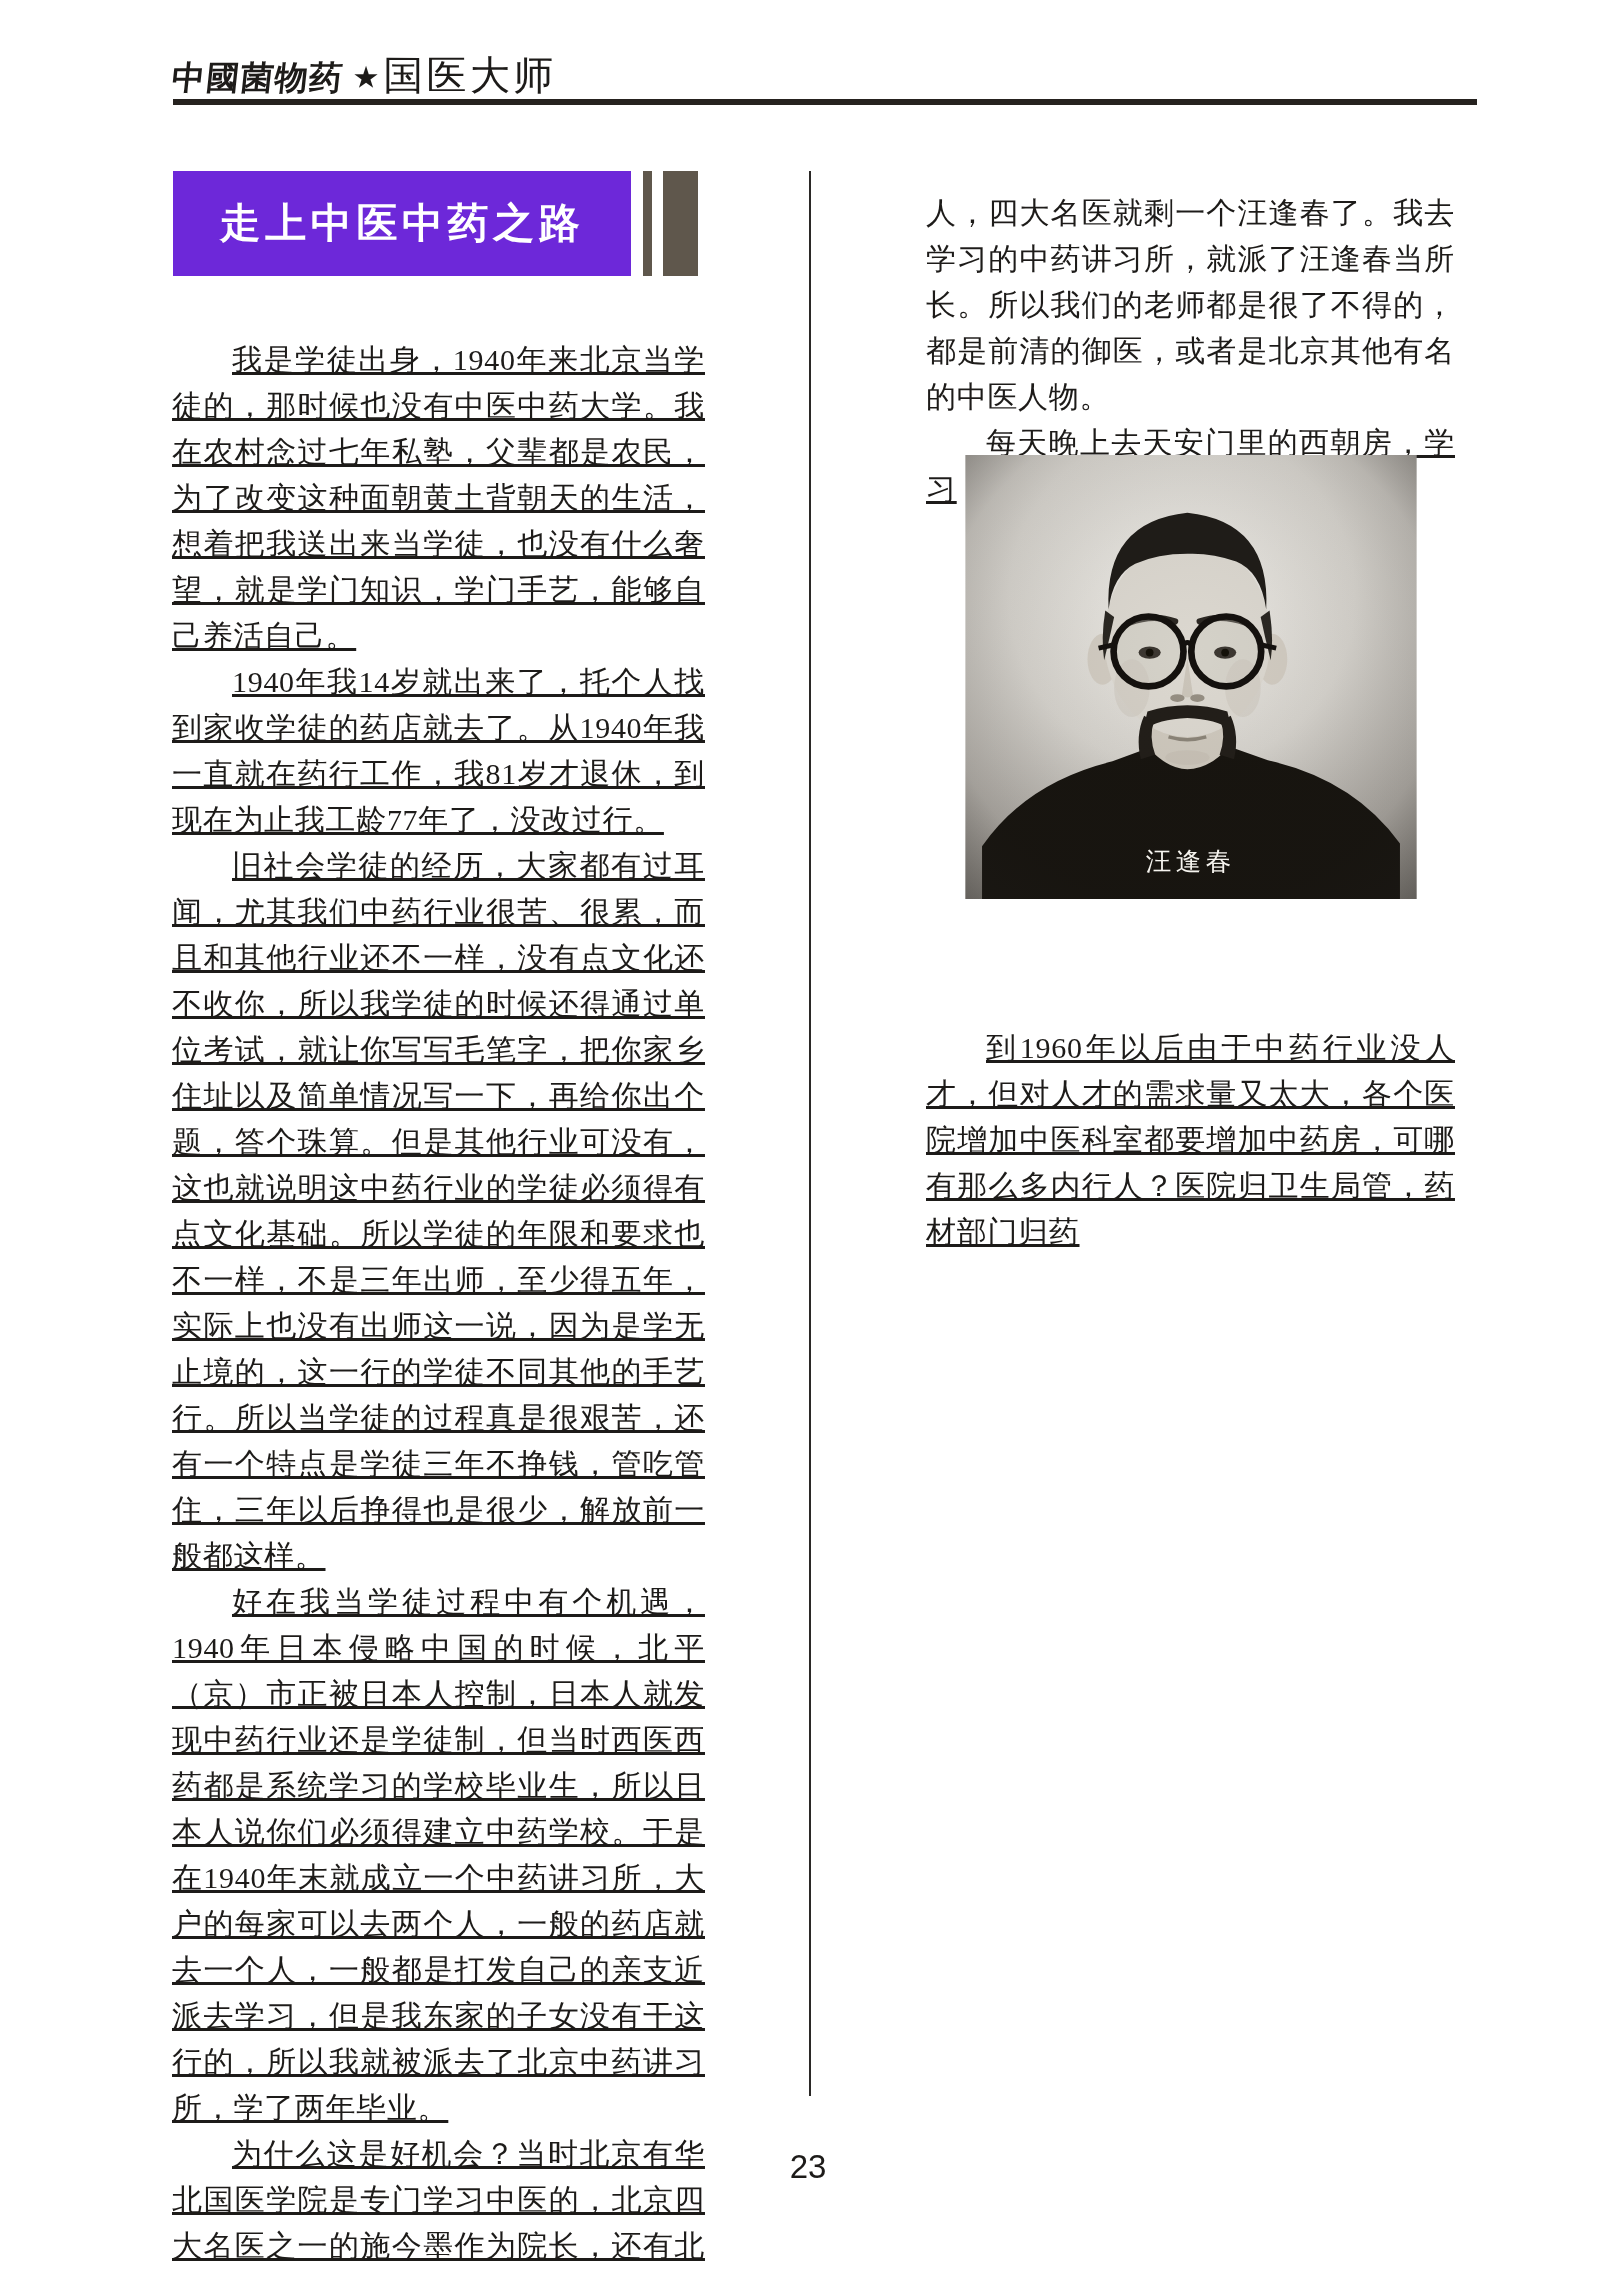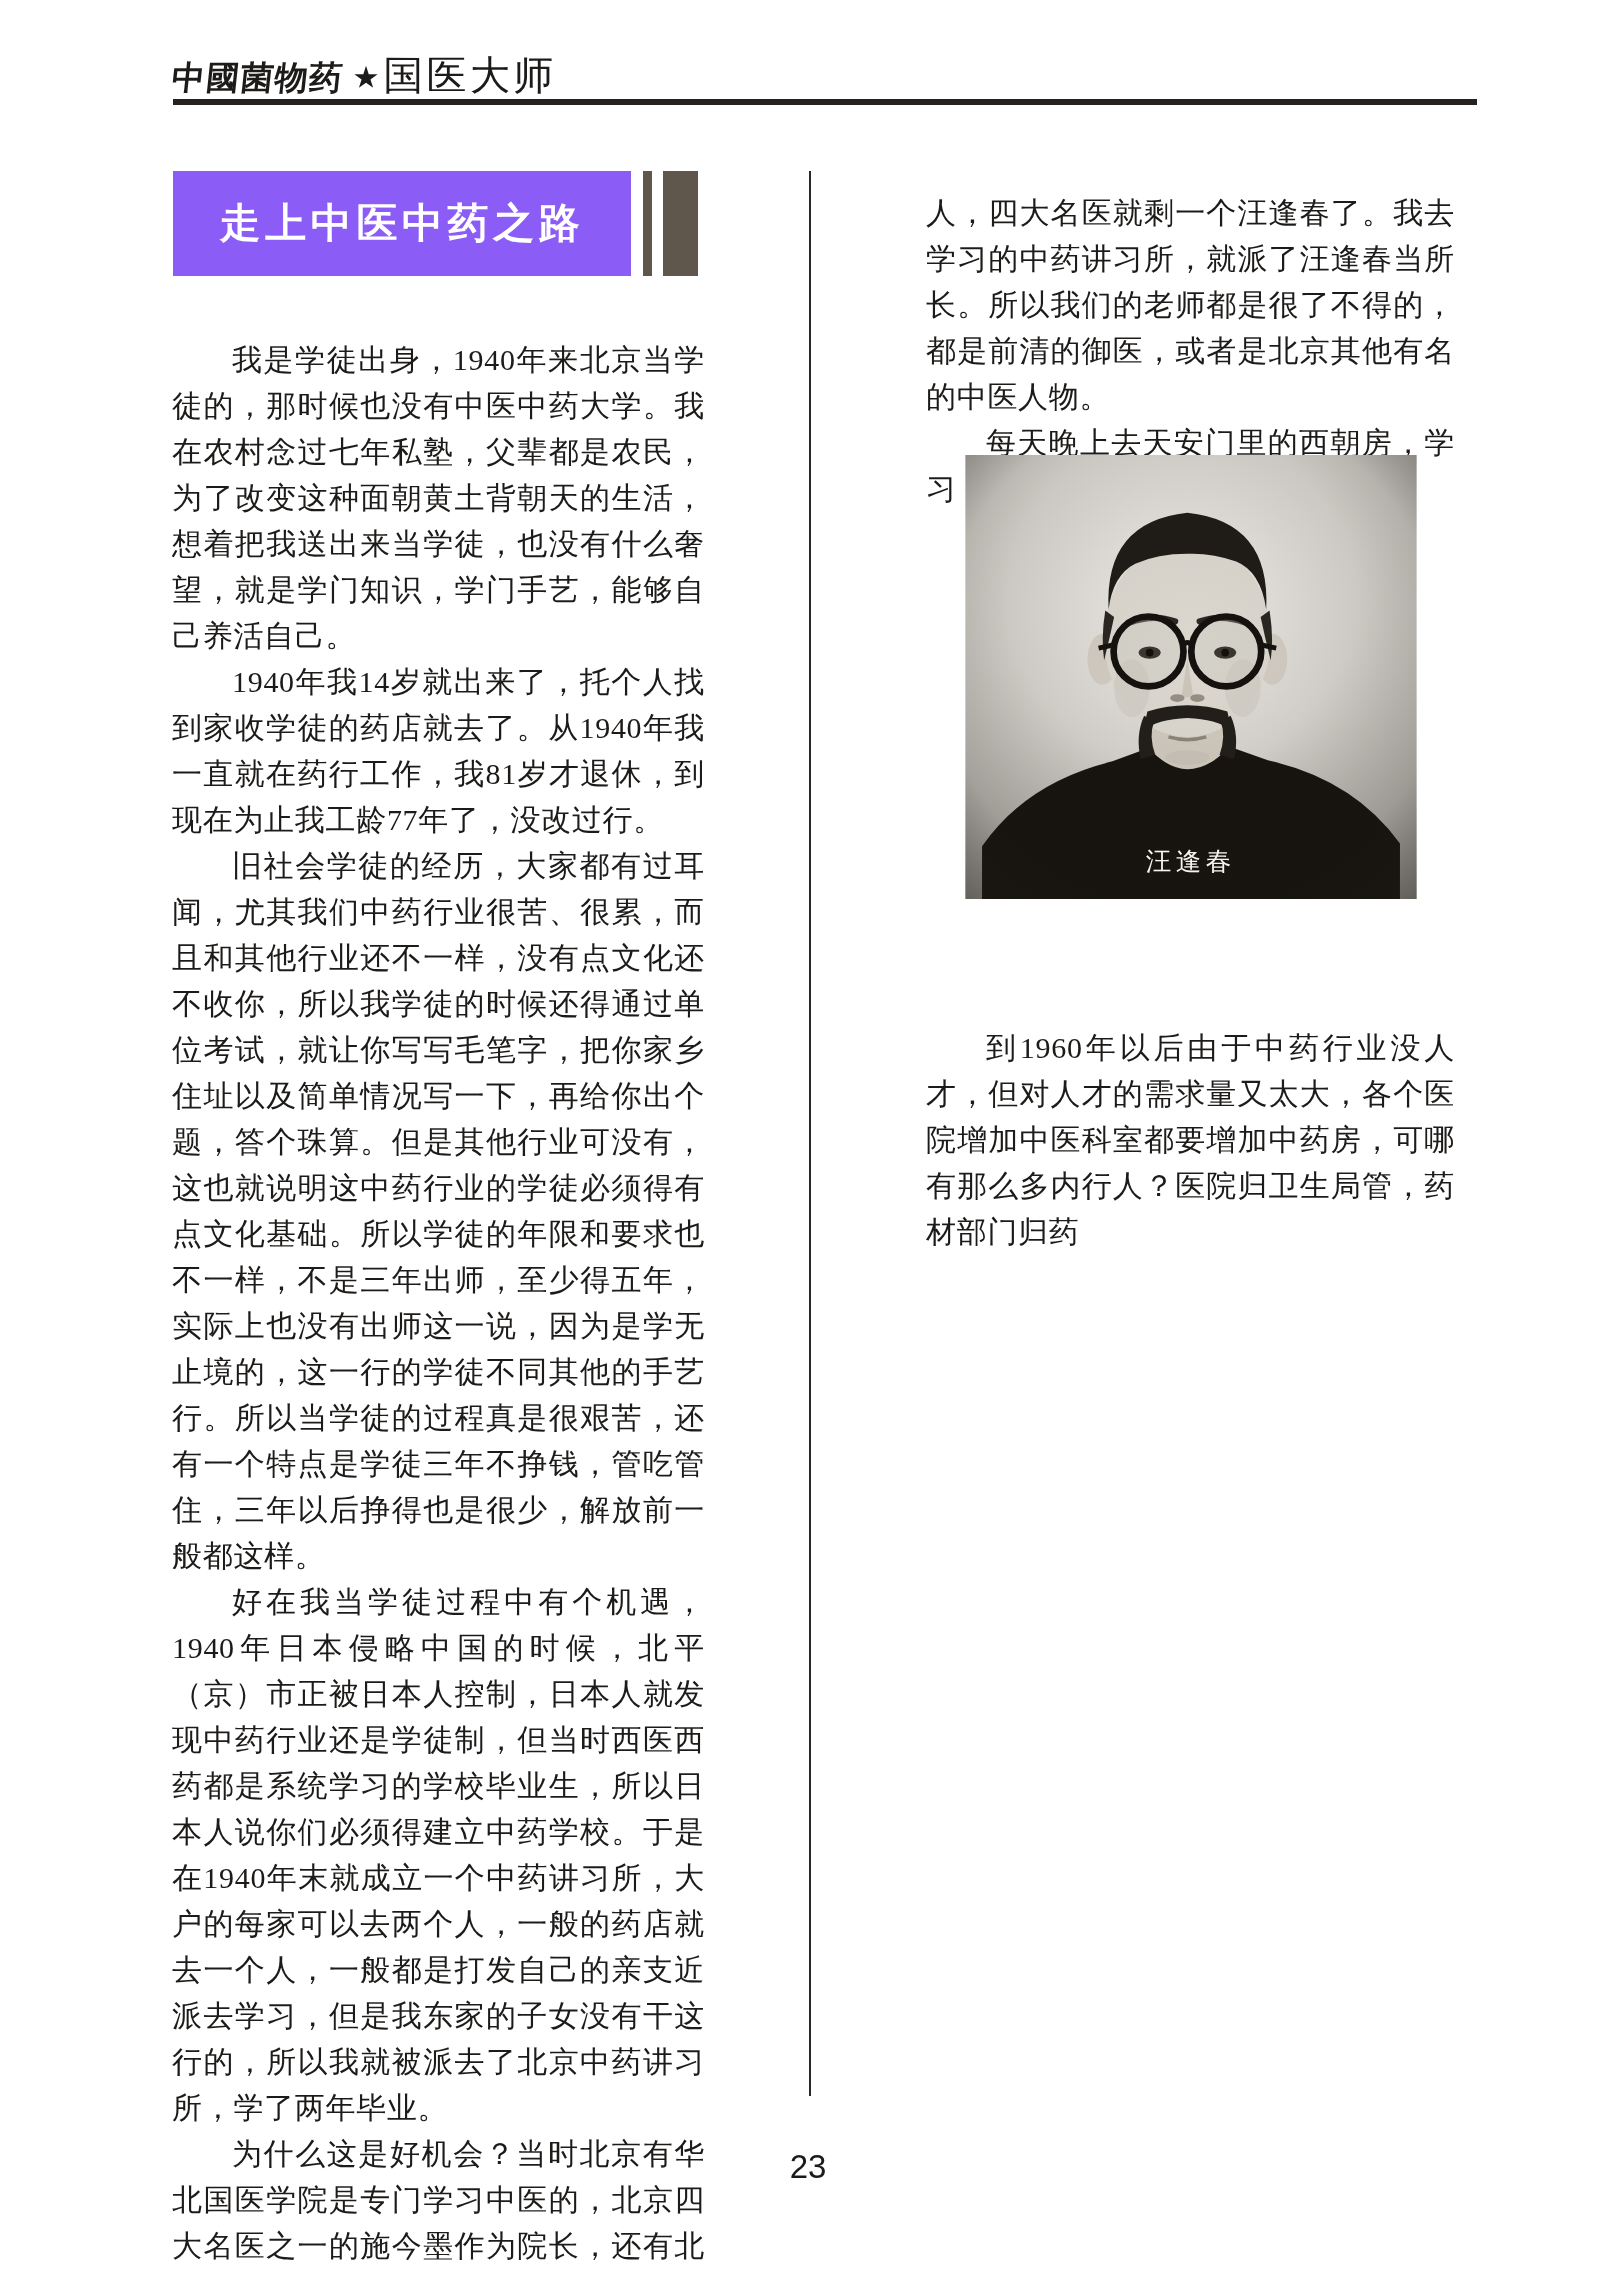--- a/index.html
+++ b/index.html
@@ -27,21 +27,21 @@
   .logo-suffix { font-size:40px; font-weight:400; letter-spacing:3.3px; }
   .header-rule {
     position:absolute; left:173px; top:99px;
     width:1304px; height:6px; background:#26221f;
   }
 
   
   .title-box {
     position:absolute; left:173px; top:171px;
     width:458px; height:105px;
-    background:#8b5cf6;
+    background:#6d28d9;
     display:flex; align-items:center; justify-content:center;
   }
   .title-box span {
     color:#ffffff; font-size:41px; font-weight:700;
     letter-spacing:4.6px;
     font-family:"Liberation Sans","DejaVu Sans",sans-serif;
   }
   .title-bar { position:absolute; top:171px; height:105px; background:#5f574c; }
   .title-bar.thin { left:643px; width:8.6px; }
   .title-bar.wide { left:663px; width:35px; }
@@ -49,21 +49,21 @@
   
   .col-divider {
     position:absolute; left:809px; top:171px;
     width:2px; height:1925px; background:#2b2927;
   }
   .col { position:absolute; text-align:justify;margin-top:29px; }
   .col p {
     margin:0; font-size:30px; line-height:46px;
     letter-spacing:0.7px; color:#1d1b19;
   }
-  .col p.indent { text-indent:2em; }
+  .col p.indent { text-indent:2em;text-decoration:underline; }
   .left-col       { left:172px;  top:308px;  width:533px; }
   .right-col-top  { left:926px; top:161px;  width:529px; }
   .right-col-bottom { left:926px; top:996px; width:529px; }
 
   
   .photo {
     position:absolute; left:922px; top:455px;
     width:538px; height:444px; margin:0;
   }
   .photo svg { display:block; width:100%; height:100%; }

